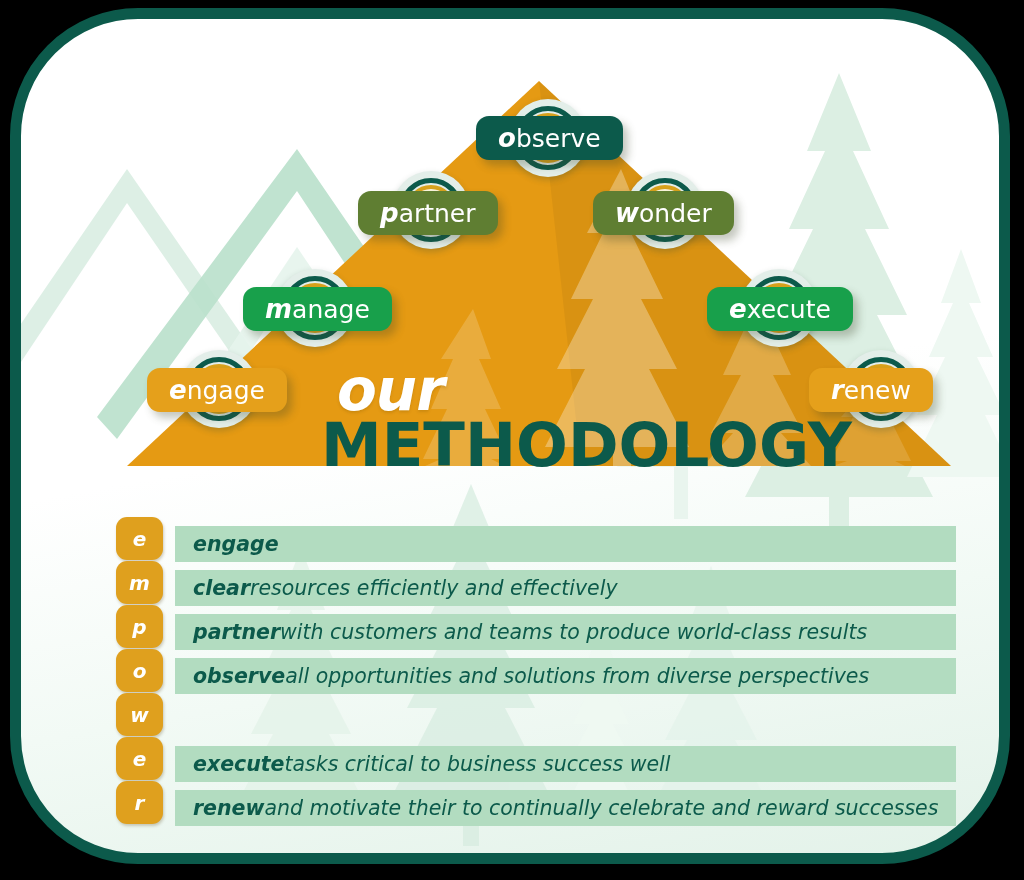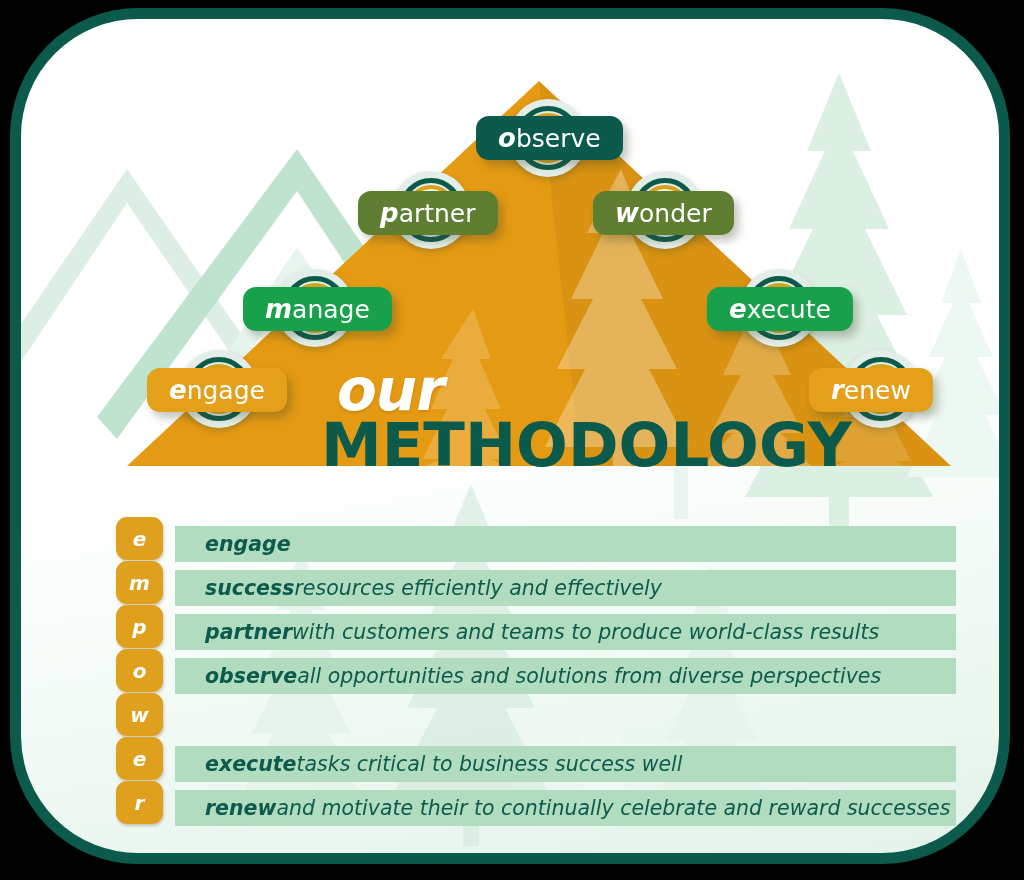--- a/index.html
+++ b/index.html
@@ -129,21 +129,21 @@
     font-size: 20px; font-weight: 700; font-style: italic;
     box-shadow: 1px 2px 3px rgba(80,60,10,0.25);
   }
   .bar {
     position: relative;
     margin-left: 12px;
     flex: 1 1 auto;
     height: 36px;
     background: #b2dcc0;
     display: flex; align-items: center;
-    padding-left: 30px;
+    padding-left: 18px;
     color: #0c5a4b;
     font-size: 20.5px;
     font-style: italic;
     white-space: nowrap;
     overflow: hidden;
     margin-top: 10px;
   }
   .bar .kw { font-weight: 700; font-style: italic; }
   .bar .tail { font-weight: 400; font-style: italic; }
 </style>
@@ -296,21 +296,21 @@
     <div class="legend" id="legend-host">
         <div class="legend-row">
           <div class="badge">e</div>
           <div class="bar">
             <span class="kw">engage</span>
           </div>
         </div>
         <div class="legend-row">
           <div class="badge">m</div>
           <div class="bar">
-            <span class="kw">success</span>
+            <span class="kw">clear</span>
             <span class="tail"> resources efficiently and effectively</span>
           </div>
         </div>
         <div class="legend-row">
           <div class="badge">p</div>
           <div class="bar">
             <span class="kw">partner</span>
             <span class="tail"> with customers and teams to produce world-class results</span>
           </div>
         </div>

